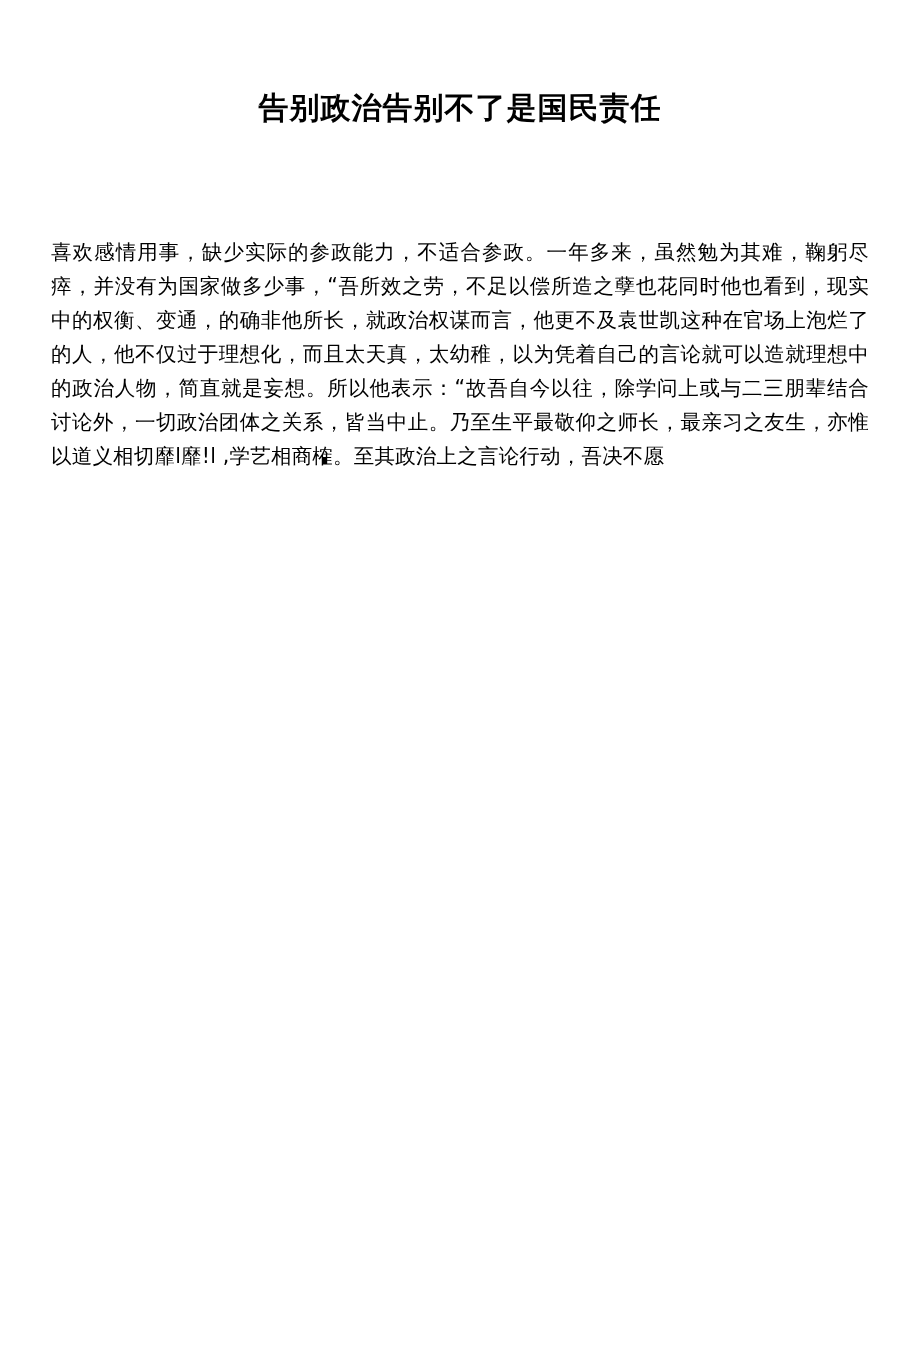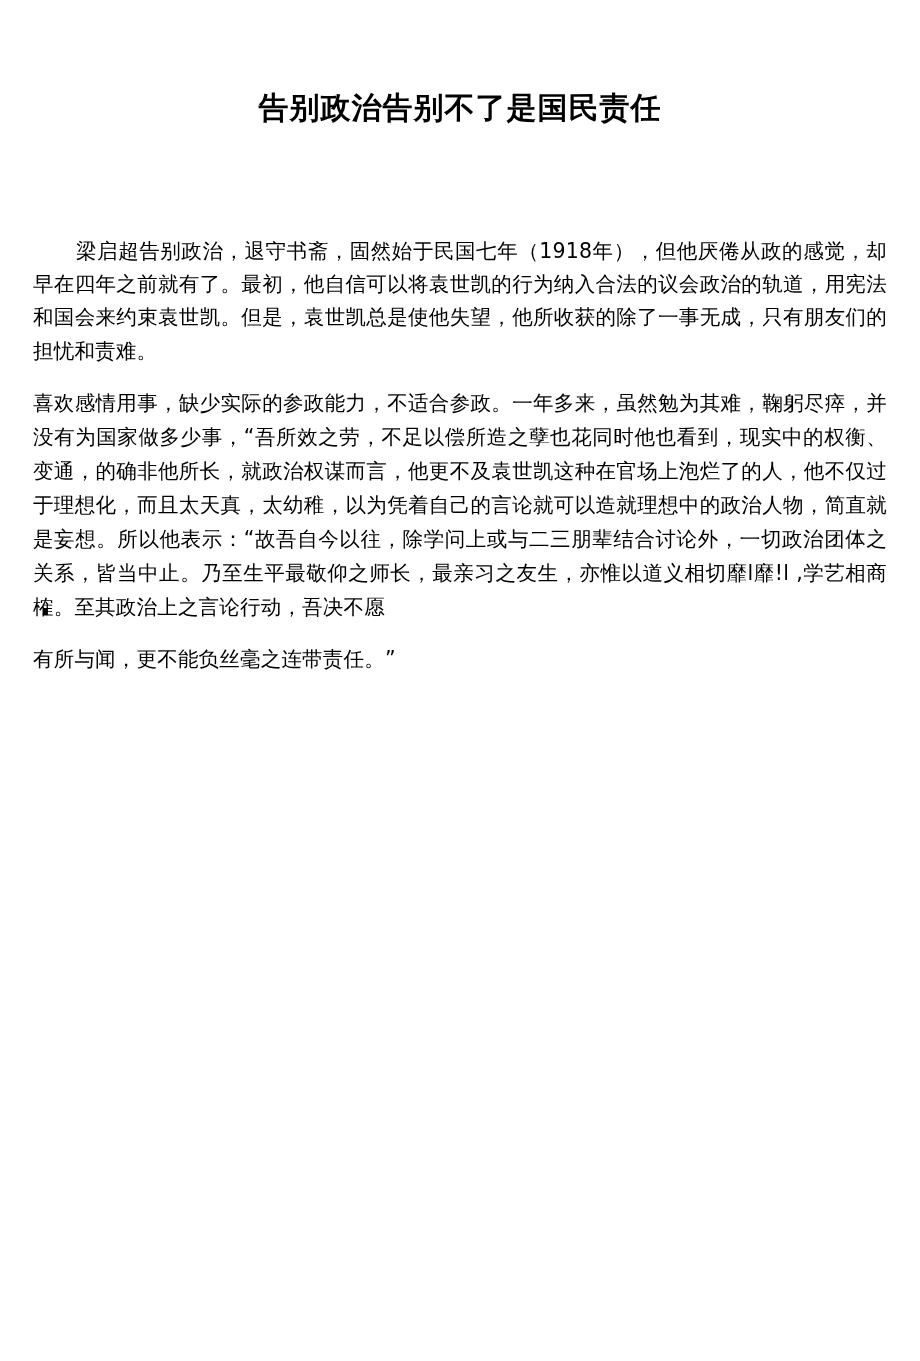--- a/index.html
+++ b/index.html
@@ -13,21 +13,21 @@
     font-family: "DejaVu Sans", "Liberation Sans", sans-serif;
     color: #000000;
     -webkit-font-smoothing: antialiased;
   }
   .page {
     position: relative;
     width: 920px;
     height: 1361px;
     background: #ffffff;
     box-sizing: border-box;
-    padding: 0 33px;
+    padding: 0 51px;
   }
   .doc-title {
     margin: 0;
     padding-top: 88px;
     text-align: center;
     font-size: 30px;
     font-weight: bold;
     letter-spacing: 1px;
     line-height: 1.3;
   }
@@ -70,18 +70,16 @@
   }
 </style>
 </head>
 <body>
 
 <div class="page">
 
   <h1 class="doc-title">告别政治告别不了是国民责任</h1>
 
   <div class="body-block">
-    <p class="para p1">梁启超告别政治，退守书斋，固然始于民国七年（1918年），但他厌倦从政的感觉，却早在四年之前就有了。最初，他自信可以将袁世凯的行为纳入合法的议会政治的轨道，用宪法和国会来约束袁世凯。但是，袁世凯总是使他失望，他所收获的除了一事无成，只有朋友们的担忧和责难。</p>
     <p class="para p3">喜欢感情用事，缺少实际的参政能力，不适合参政。一年多来，虽然勉为其难，鞠躬尽瘁，并没有为国家做多少事，“吾所效之劳，不足以偿所造之孽也花同时他也看到，现实中的权衡、变通，的确非他所长，就政治权谋而言，他更不及袁世凯这种在官场上泡烂了的人，他不仅过于理想化，而且太天真，太幼稚，以为凭着自己的言论就可以造就理想中的政治人物，简直就是妄想。所以他表示：“故吾自今以往，除学问上或与二三朋辈结合讨论外，一切政治团体之关系，皆当中止。乃至生平最敬仰之师长，最亲习之友生，亦惟以道义相切靡l靡!l ,学艺相商榷。至其政治上之言论行动，吾决不愿</p>
-    <p class="para p4">有所与闻，更不能负丝毫之连带责任。”</p>
   </div>
 
 </div>
 
 </body></html>

